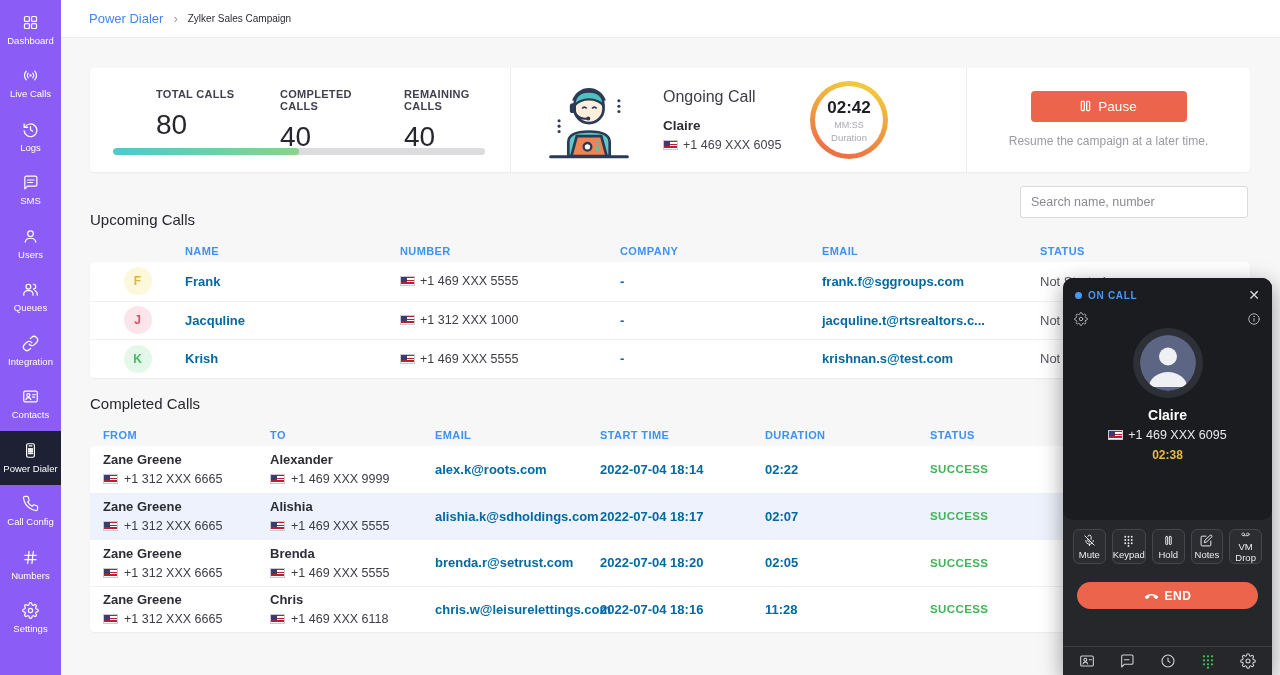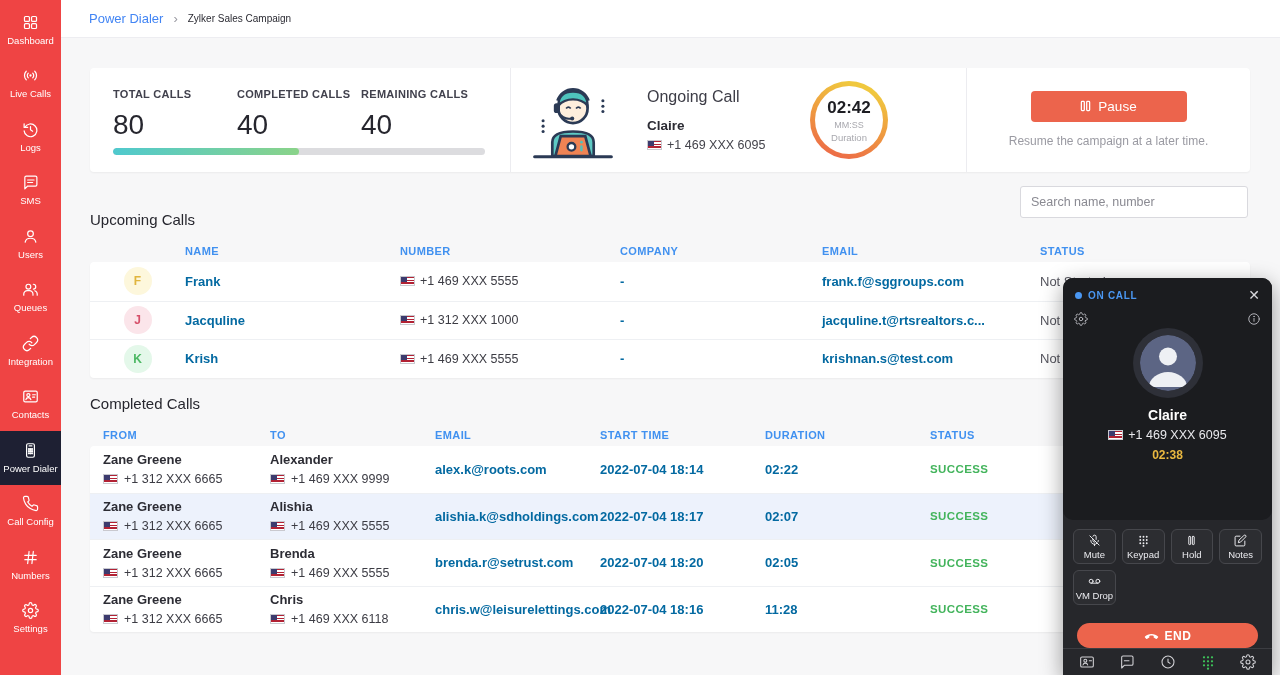--- a/index.html
+++ b/index.html
@@ -1,44 +1,44 @@
 <!DOCTYPE html>
 <html><head>
 <meta charset="utf-8">
 <style>
   * { margin:0; padding:0; box-sizing:border-box; }
   html,body { width:1280px; height:675px; font-family:"Liberation Sans", sans-serif; }
   .app { position:relative; width:1280px; height:675px; background:#f7f7f8; overflow:hidden; }
 
   
-  .sidebar { position:absolute; left:0; top:0; width:61px; height:675px; background:#ef4444; z-index:3; display:flex; flex-direction:column; padding-top:3px; }
+  .sidebar { position:absolute; left:0; top:0; width:61px; height:675px; background:#8b5cf6; z-index:3; display:flex; flex-direction:column; padding-top:3px; }
   .side-item { height:53.5px; display:flex; flex-direction:column; align-items:center; justify-content:center; gap:4px; color:#f2f2f6; cursor:pointer; }
   .side-item.active { background:#1e2033; }
   .side-item svg { width:17px; height:17px; stroke:#fff; fill:none; stroke-width:1.7; stroke-linecap:round; stroke-linejoin:round; }
   .side-label { font-size:9.5px; color:#fff; }
 
   
   .topbar { position:absolute; left:61px; top:0; right:0; height:38px; background:#fff; border-bottom:1px solid #ededf1; display:flex; align-items:center; padding-left:28px; z-index:2; }
   .crumb-link { color:#4285f4; font-size:13px; cursor:pointer; }
   .crumb-sep { color:#9a9aa2; font-size:13px; margin:0 10px; }
   .crumb-title { color:#2b2b33; font-size:10px; }
 
   
   .main { position:absolute; left:61px; top:39px; right:0; bottom:0; }
 
   .cards-row { position:absolute; left:29px; top:29px; width:1160px; height:104px; background:#fff; border-radius:4px; box-shadow:0 1px 2px rgba(0,0,0,.05); display:flex; }
   .sec-stats { width:420px; padding:20px 25px 0 23px; position:relative; }
   .stats-cols { display:flex; }
-  .stat-col { width:130px; }
+  .stat-col { width:130px;margin-left:43px; }
   .stat-label { font-size:11px; font-weight:bold; color:#41414d; letter-spacing:.3px; }
   .stat-value { font-size:28px; color:#26262e; margin-top:9px; }
   .progress-track { position:absolute; left:23px; right:25px; bottom:17px; height:7px; border-radius:4px; background:#dcdcdf; overflow:hidden; }
   .progress-fill { height:100%; border-radius:4px; background:linear-gradient(90deg,#4fc9ce,#8ad389); }
 
-  .sec-ongoing { width:456px; border-left:1px solid #ececf0; display:flex; align-items:center; padding-left:16px; }
+  .sec-ongoing { width:456px; border-left:1px solid #ececf0; display:flex; align-items:center; padding-left:32px; }
   .illu { width:92px; height:86px; flex:none; }
   .ongoing-text { margin-left:28px; }
   .ongoing-title { font-size:16px; color:#3c3c46; }
   .ongoing-name { font-size:13.5px; font-weight:bold; color:#2c2c34; margin-top:12px; }
   .ongoing-number { font-size:12.5px; color:#44444c; margin-top:5px; display:flex; align-items:center; gap:5px; }
   .timer-ring { margin-left:auto; margin-right:78px; width:78px; height:78px; border-radius:50%; background:linear-gradient(200deg,#f0c83e 15%,#ee8a41 65%,#ec5f4a 100%); display:flex; align-items:center; justify-content:center; }
   .timer-inner { width:68px; height:68px; border-radius:50%; background:#fff; display:flex; flex-direction:column; align-items:center; justify-content:center; }
   .timer-value { font-size:17px; font-weight:bold; color:#1d1d22; }
   .timer-unit { font-size:9px; color:#a8a8ae; margin-top:2px; }
   .timer-caption { font-size:9.5px; color:#a8a8ae; margin-top:2px; }
@@ -88,21 +88,21 @@
   .cw-dot { width:7px; height:7px; border-radius:50%; background:#4a97f2; margin-right:6px; }
   .cw-status { color:#4a97f2; font-size:10px; font-weight:bold; letter-spacing:.7px; }
   .cw-close { margin-left:auto; color:#d8d8dc; font-size:14px; line-height:1; cursor:pointer; }
   .cw-iconrow { display:flex; justify-content:space-between; padding:10px 11px 0 11px; }
   .cw-iconrow svg { width:14px; height:14px; stroke:#b9b9c0; fill:none; stroke-width:1.6; stroke-linecap:round; stroke-linejoin:round; cursor:pointer; }
   .cw-avatar-wrap { width:70px; height:70px; border-radius:50%; background:#2e3038; margin:2px auto 0; display:flex; align-items:center; justify-content:center; }
   .cw-avatar { width:56px; height:56px; border-radius:50%; overflow:hidden; }
   .cw-name { text-align:center; color:#fff; font-size:14px; font-weight:bold; margin-top:9px; }
   .cw-number { display:flex; align-items:center; justify-content:center; gap:5px; color:#e8e8ec; font-size:12.5px; margin-top:5px; }
   .cw-elapsed { text-align:center; color:#e9b840; font-size:12px; font-weight:bold; margin-top:6px; }
-  .cw-grid { display:grid; grid-template-columns:repeat(4,1fr); gap:6px; padding:9px 10px 0; }
+  .cw-grid { display:grid; grid-template-columns:repeat(5,1fr); gap:6px; padding:9px 10px 0; }
   .cw-btn { height:35px; background:#2c2d31; border:1px solid #46474c; border-radius:6px; color:#ececf0; display:flex; flex-direction:column; align-items:center; justify-content:center; gap:2px; font-size:9.5px; font-family:inherit; cursor:pointer; }
   .cw-btn svg { width:13px; height:13px; stroke:#ececf0; fill:none; stroke-width:1.8; stroke-linecap:round; stroke-linejoin:round; }
   .cw-end { margin:18px 14px 0; height:27px; border:none; border-radius:14px; background:#ec644c; color:#fff; font-size:12px; font-weight:bold; letter-spacing:.5px; font-family:inherit; display:flex; align-items:center; justify-content:center; gap:6px; cursor:pointer; }
   .cw-end svg { width:15px; height:15px; fill:#fff; }
   .cw-bottom { margin-top:auto; border-top:1px solid #3c3d42; height:29px; display:flex; align-items:center; justify-content:space-between; padding:0 16px; }
   .cw-bottom svg { width:16px; height:16px; stroke:#d2d2d6; fill:none; stroke-width:1.6; stroke-linecap:round; stroke-linejoin:round; cursor:pointer; }
   .cw-bottom svg.active-green { stroke:#3ec45a; }
   .cw-bottom svg.active-green circle { fill:#3ec45a; }
 </style>
 </head>

